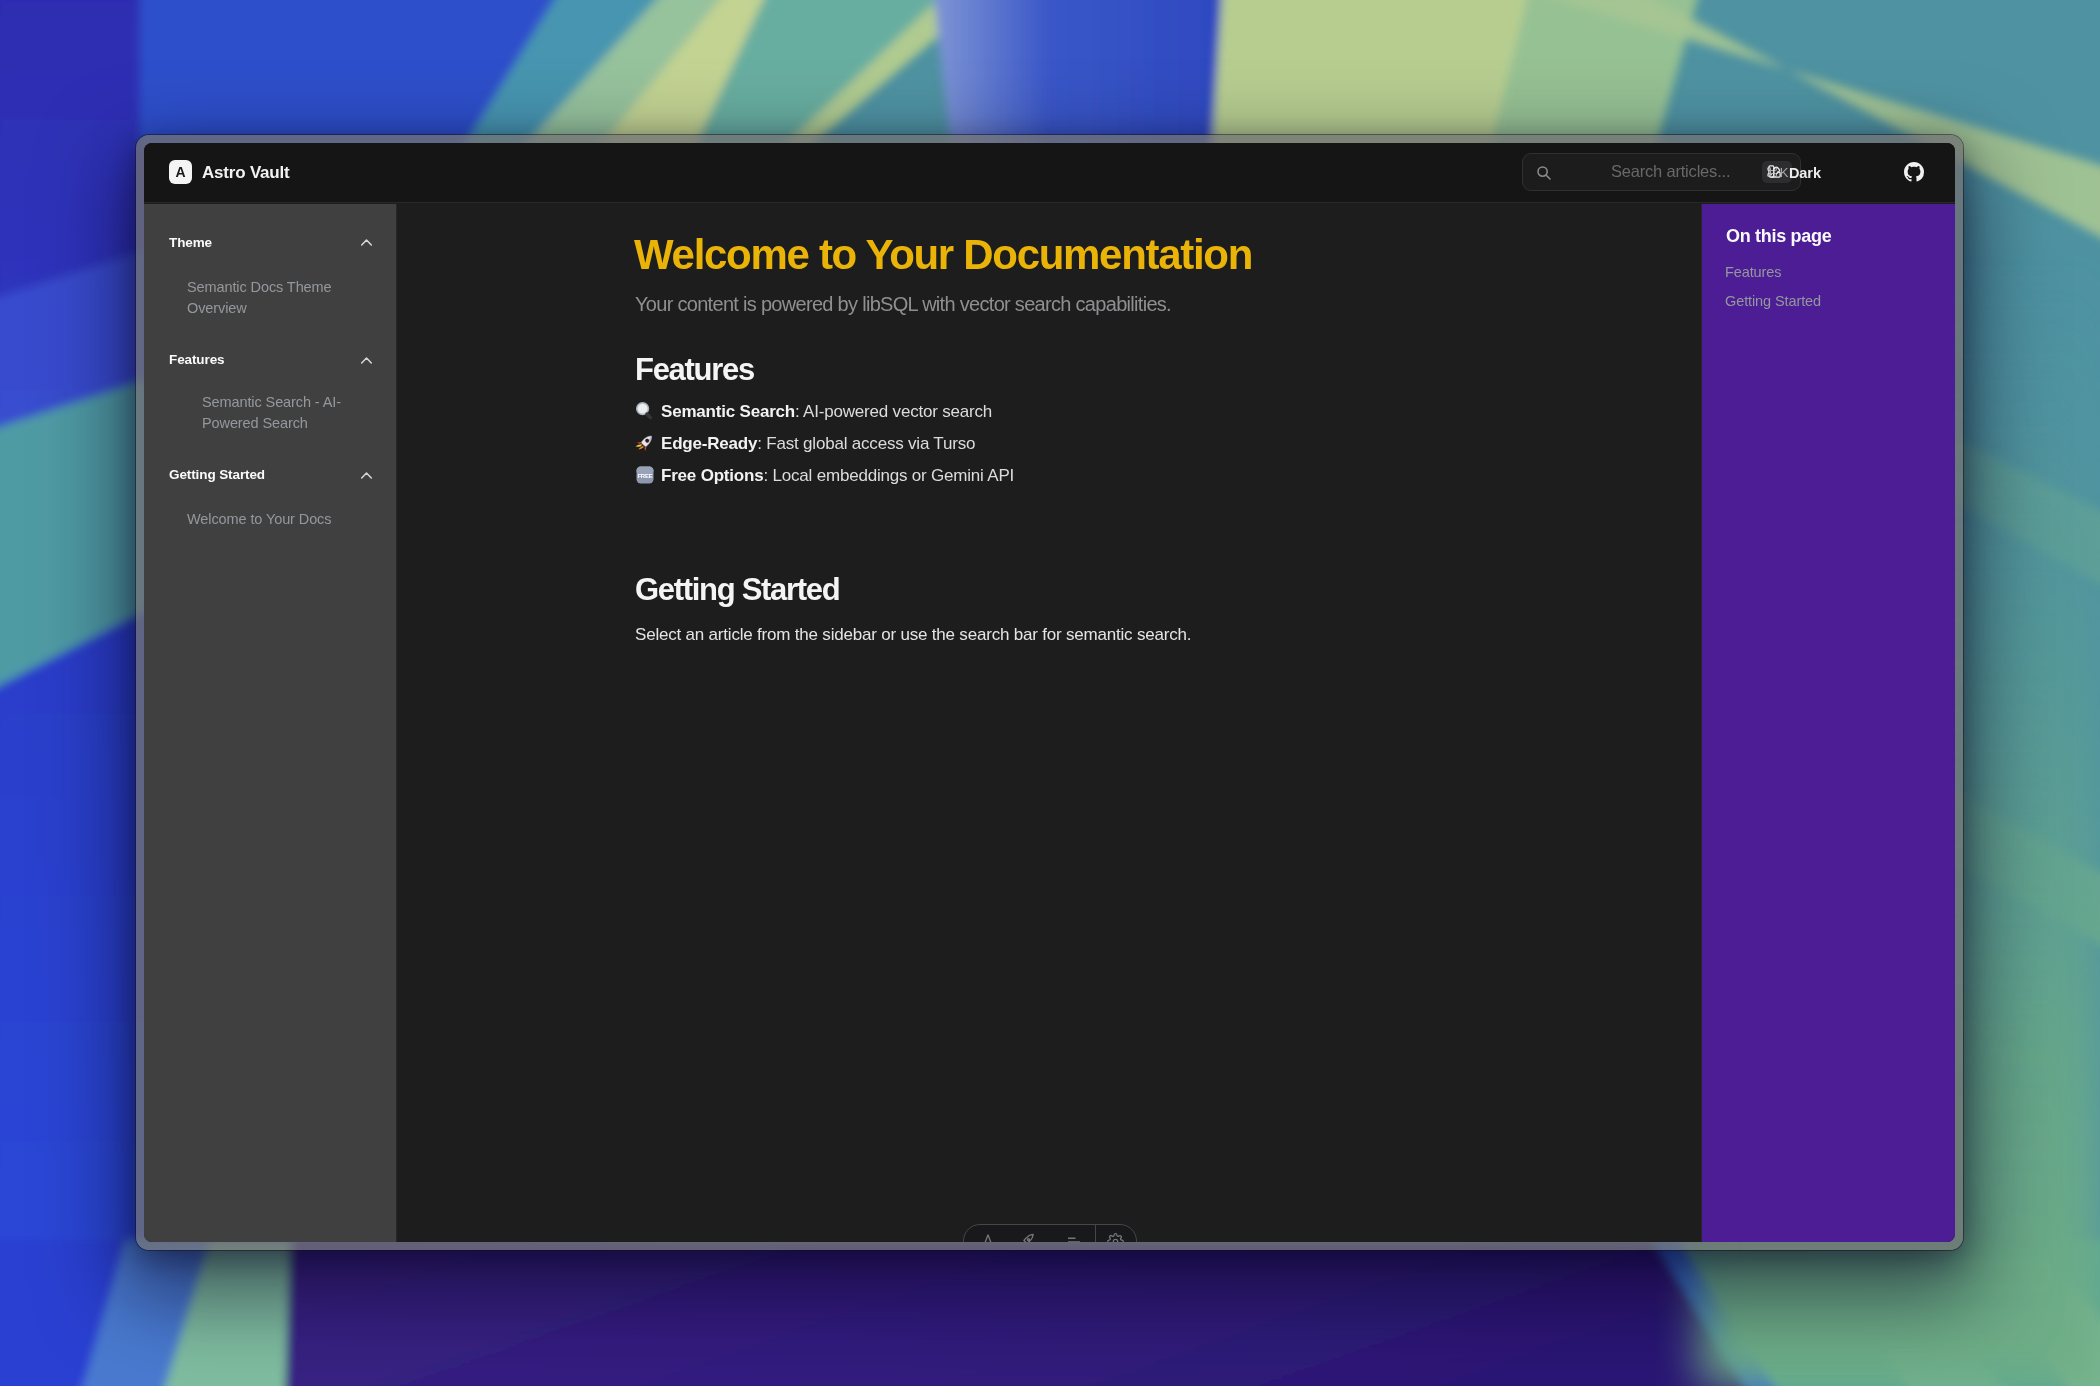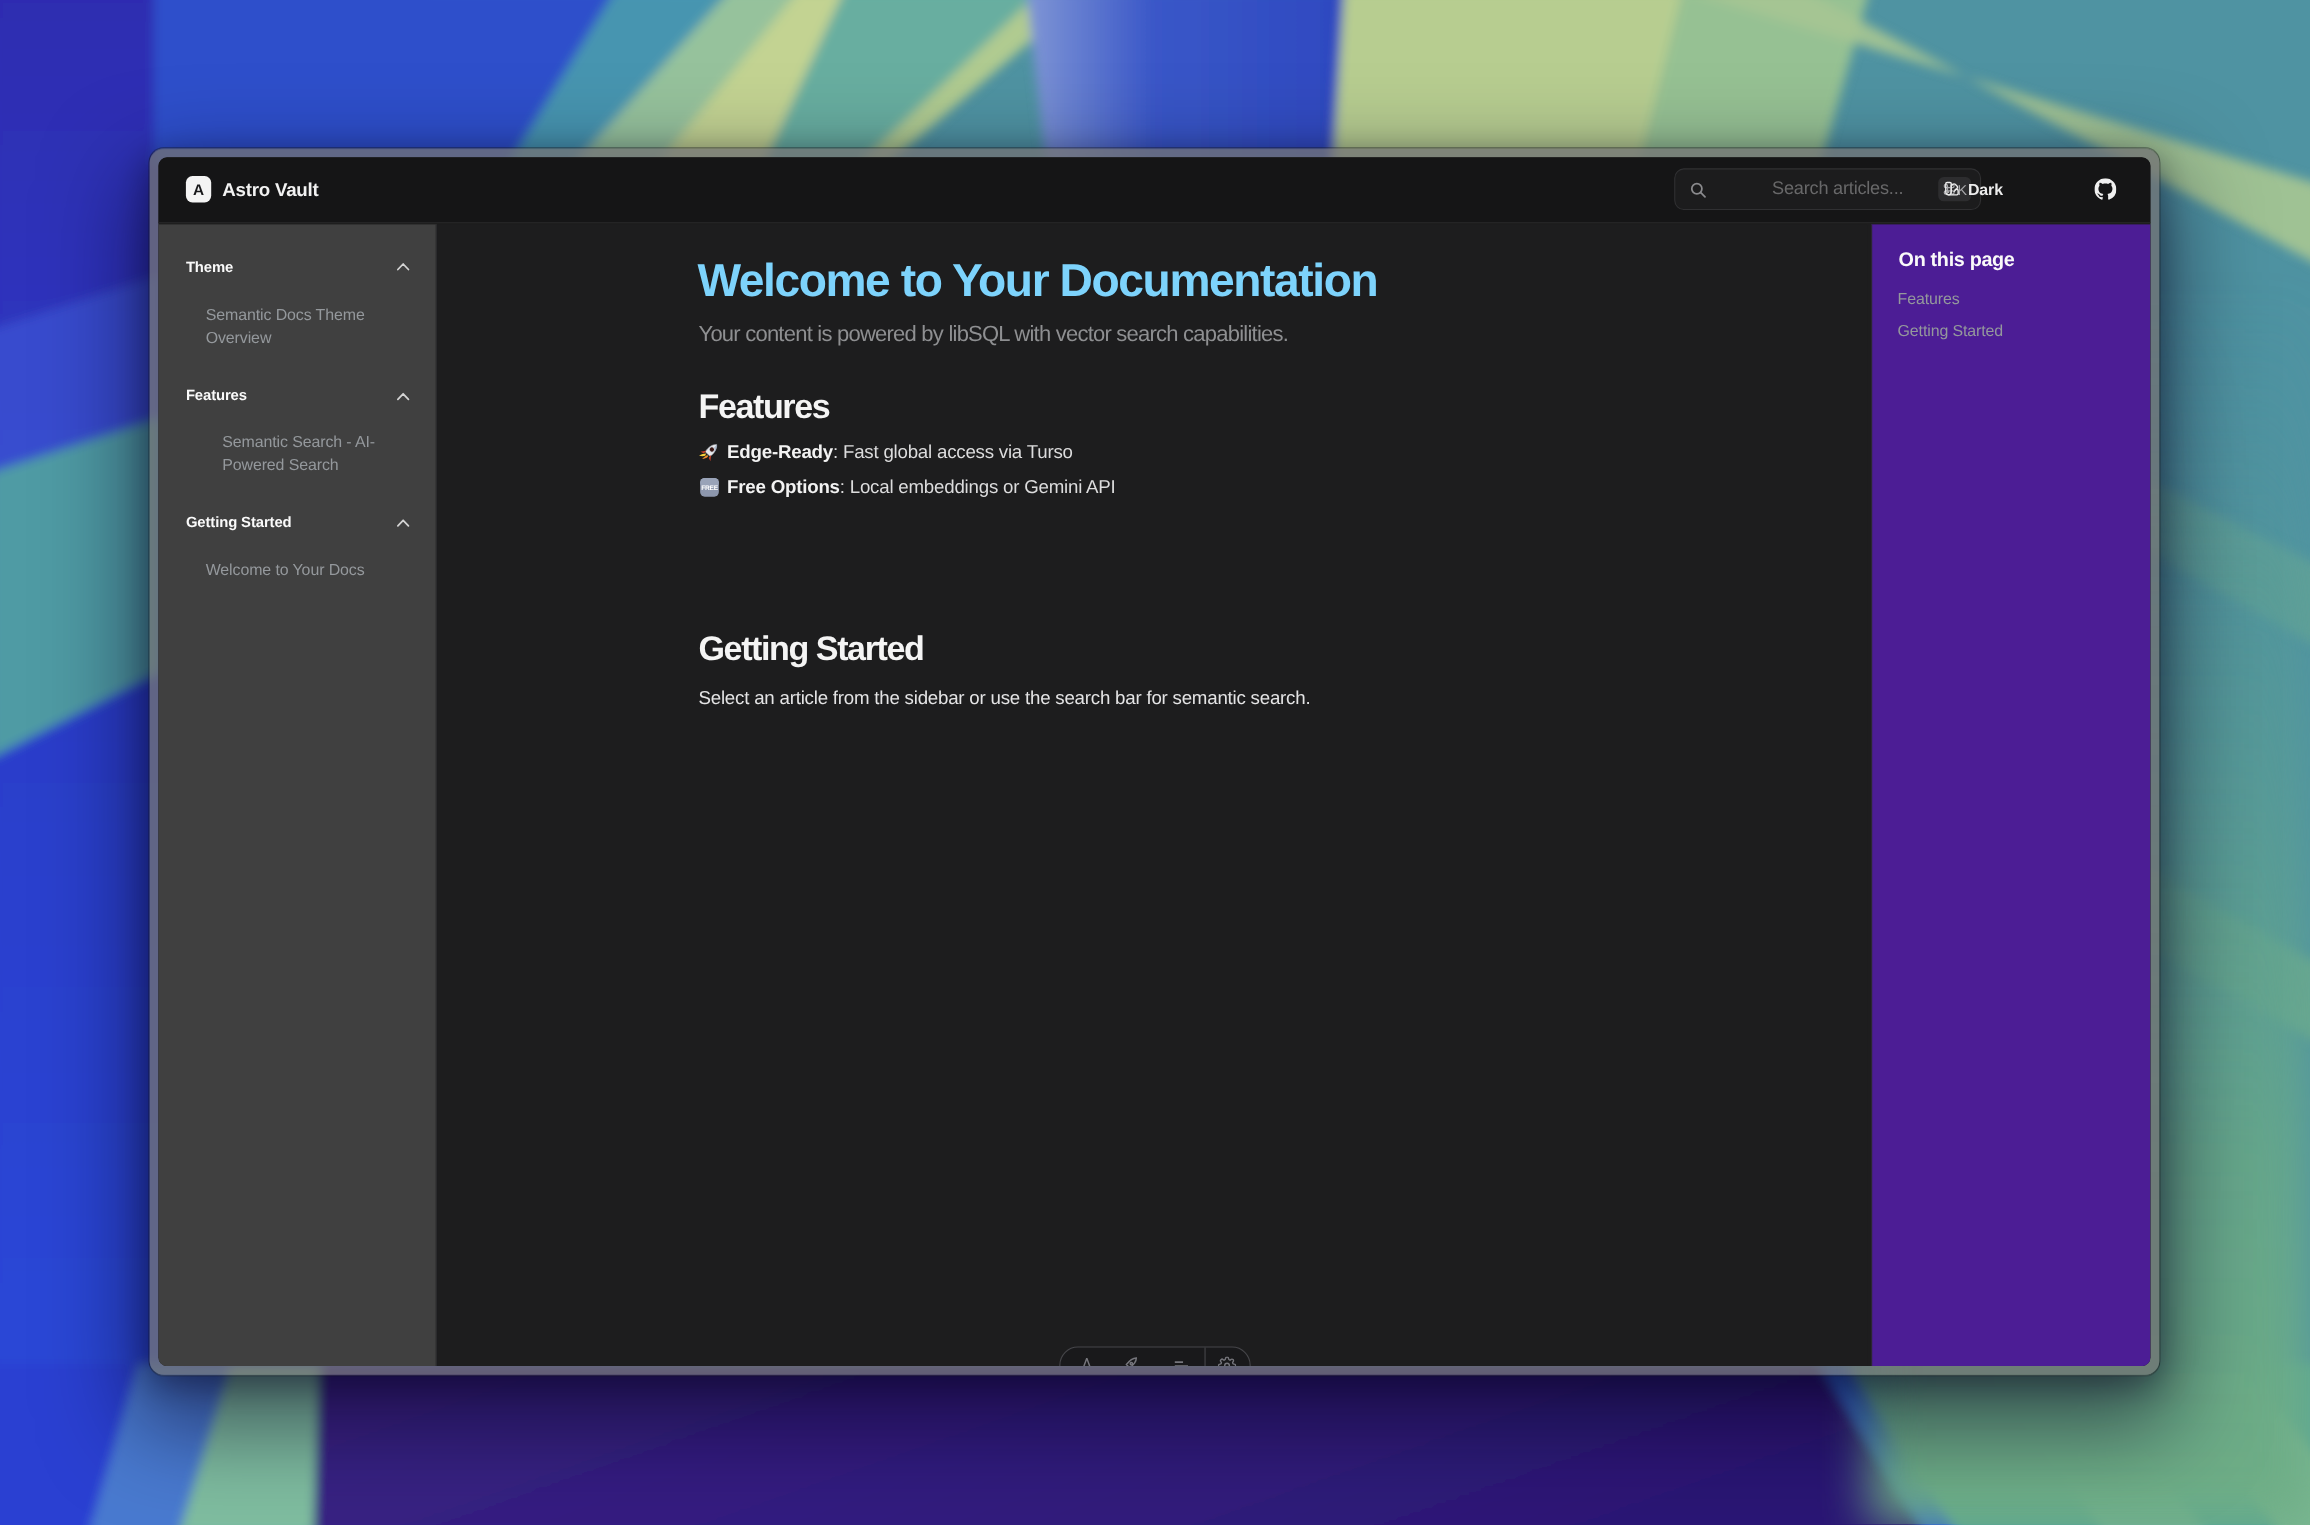--- a/index.html
+++ b/index.html
@@ -30,21 +30,21 @@
   .darkbtn svg { position:absolute; left:0; top:0; }
   .darkbtn span { position:absolute; left:22px; top:1px; font-size:14.5px; font-weight:bold; letter-spacing:-0.1px; }
   .gh { position:absolute; left:1760px; top:19px; width:20px; height:20px; }
   
   .side { position:absolute; left:0; top:61px; width:253px; height:1038px; background:#404040; border-right:1px solid #28282a; }
   .sechead { position:absolute; left:25px; font-size:13.5px; font-weight:bold; color:#fafafa; letter-spacing:-0.1px; }
   .chev { position:absolute; left:215px; width:15px; height:15px; }
   .sitem { position:absolute; left:43px; width:180px; font-size:14.5px; line-height:21.4px; color:#94989c; letter-spacing:-0.1px; }
   
   .main { position:absolute; left:254px; top:61px; width:1300px; height:1038px; background:#1d1d1e; }
-  .h1 { position:absolute; left:236px; top:27px; font-size:42px; font-weight:bold; color:#7dd3fc; letter-spacing:-1.3px; white-space:nowrap; }
+  .h1 { position:absolute; left:236px; top:27px; font-size:42px; font-weight:bold; color:#eab308; letter-spacing:-1.3px; white-space:nowrap; }
   .lede { position:absolute; left:237px; top:89px; font-size:20px; color:#8e8f91; letter-spacing:-0.7px; white-space:nowrap; }
   .h2a { position:absolute; left:237px; top:147.5px; font-size:31px; font-weight:bold; color:#f4f4f4; letter-spacing:-1.3px; }
   .feat { position:absolute; left:237px; top:196.5px; width:780px; }
   .frow { position:relative; height:32.4px; font-size:17px; letter-spacing:-0.2px; color:#dcdcdd; white-space:nowrap; }
   .frow b { color:#f2f2f2; }
   .frow .em { display:inline-block; width:26px; vertical-align:-4.5px; }
   .h2b { position:absolute; left:237px; top:368px; font-size:31px; font-weight:bold; color:#f4f4f4; letter-spacing:-1.3px; }
   .para { position:absolute; left:237px; top:421px; font-size:17px; color:#e4e4e5; letter-spacing:-0.2px; white-space:nowrap; }
   
   .toc { position:absolute; left:1557px; top:61px; width:254px; height:1038px; background:#4c1d95; border-left:1px solid #28282a; }
@@ -185,20 +185,25 @@
     <svg class="chev" style="top:264px;" viewBox="0 0 15 15" fill="none" stroke="#d4d4d4" stroke-width="1.6" stroke-linecap="round" stroke-linejoin="round">
           <path d="M2.7 10 7.5 5l4.8 5"></path>
         </svg>
     <div class="sitem" style="top:304.5px;">Welcome to Your Docs</div>
   </div>
   <div class="main">
     <div class="h1">Welcome to Your Documentation</div>
     <div class="lede">Your content is powered by libSQL with vector search capabilities.</div>
     <div class="h2a">Features</div>
     <div class="feat">
+      <div class="frow"><span class="em"><svg width="20" height="20" viewBox="0 0 20 20">
+                <circle cx="7.6" cy="7.6" r="5.9" fill="#e2e6ea" stroke="#a8b0b8" stroke-width="1.5"></circle>
+                <circle cx="7.6" cy="7.6" r="4.2" fill="#eceff2"></circle>
+                <rect x="12.1" y="10.6" width="8.2" height="3.6" rx="1.8" transform="rotate(45 12.1 10.6)" fill="#30353b"></rect>
+              </svg></span><b>Semantic Search</b>: AI-powered vector search</div>
       <div class="frow"><span class="em"><svg width="20" height="20" viewBox="0 0 20 20">
                 <g transform="rotate(43 10 10)">
                   <path d="M10 0.5 C13.2 3.2 14 8.5 13 12.5 L7 12.5 C6 8.5 6.8 3.2 10 0.5 Z" fill="#e8e9ec" stroke="#9fa4ad" stroke-width="0.5"></path>
                   <path d="M10 0.5 C11.8 2 12.8 4.2 13.2 6.5 L10.5 7.5 Z" fill="#9fb0c8" opacity="0.8"></path>
                   <circle cx="10" cy="6.8" r="2.6" fill="#caccd4"></circle>
                   <circle cx="10" cy="6.8" r="1.9" fill="#3a1612"></circle>
                   <path d="M7.2 11 L3.8 15.5 L7 14.2 Z" fill="#d5452b"></path>
                   <path d="M12.8 11 L16.2 15.5 L13 14.2 Z" fill="#d5452b"></path>
                   <path d="M8.6 13 C7 14.5 6 16.5 5.2 18.8 C7.2 17.8 8.6 16.6 9.4 15 Z" fill="#f5cf3a"></path>
                   <path d="M10.6 13.2 C9.8 15.2 9.4 17 9.4 19.2 C10.8 17.6 11.6 15.8 11.8 14 Z" fill="#ef8f2d"></path>

